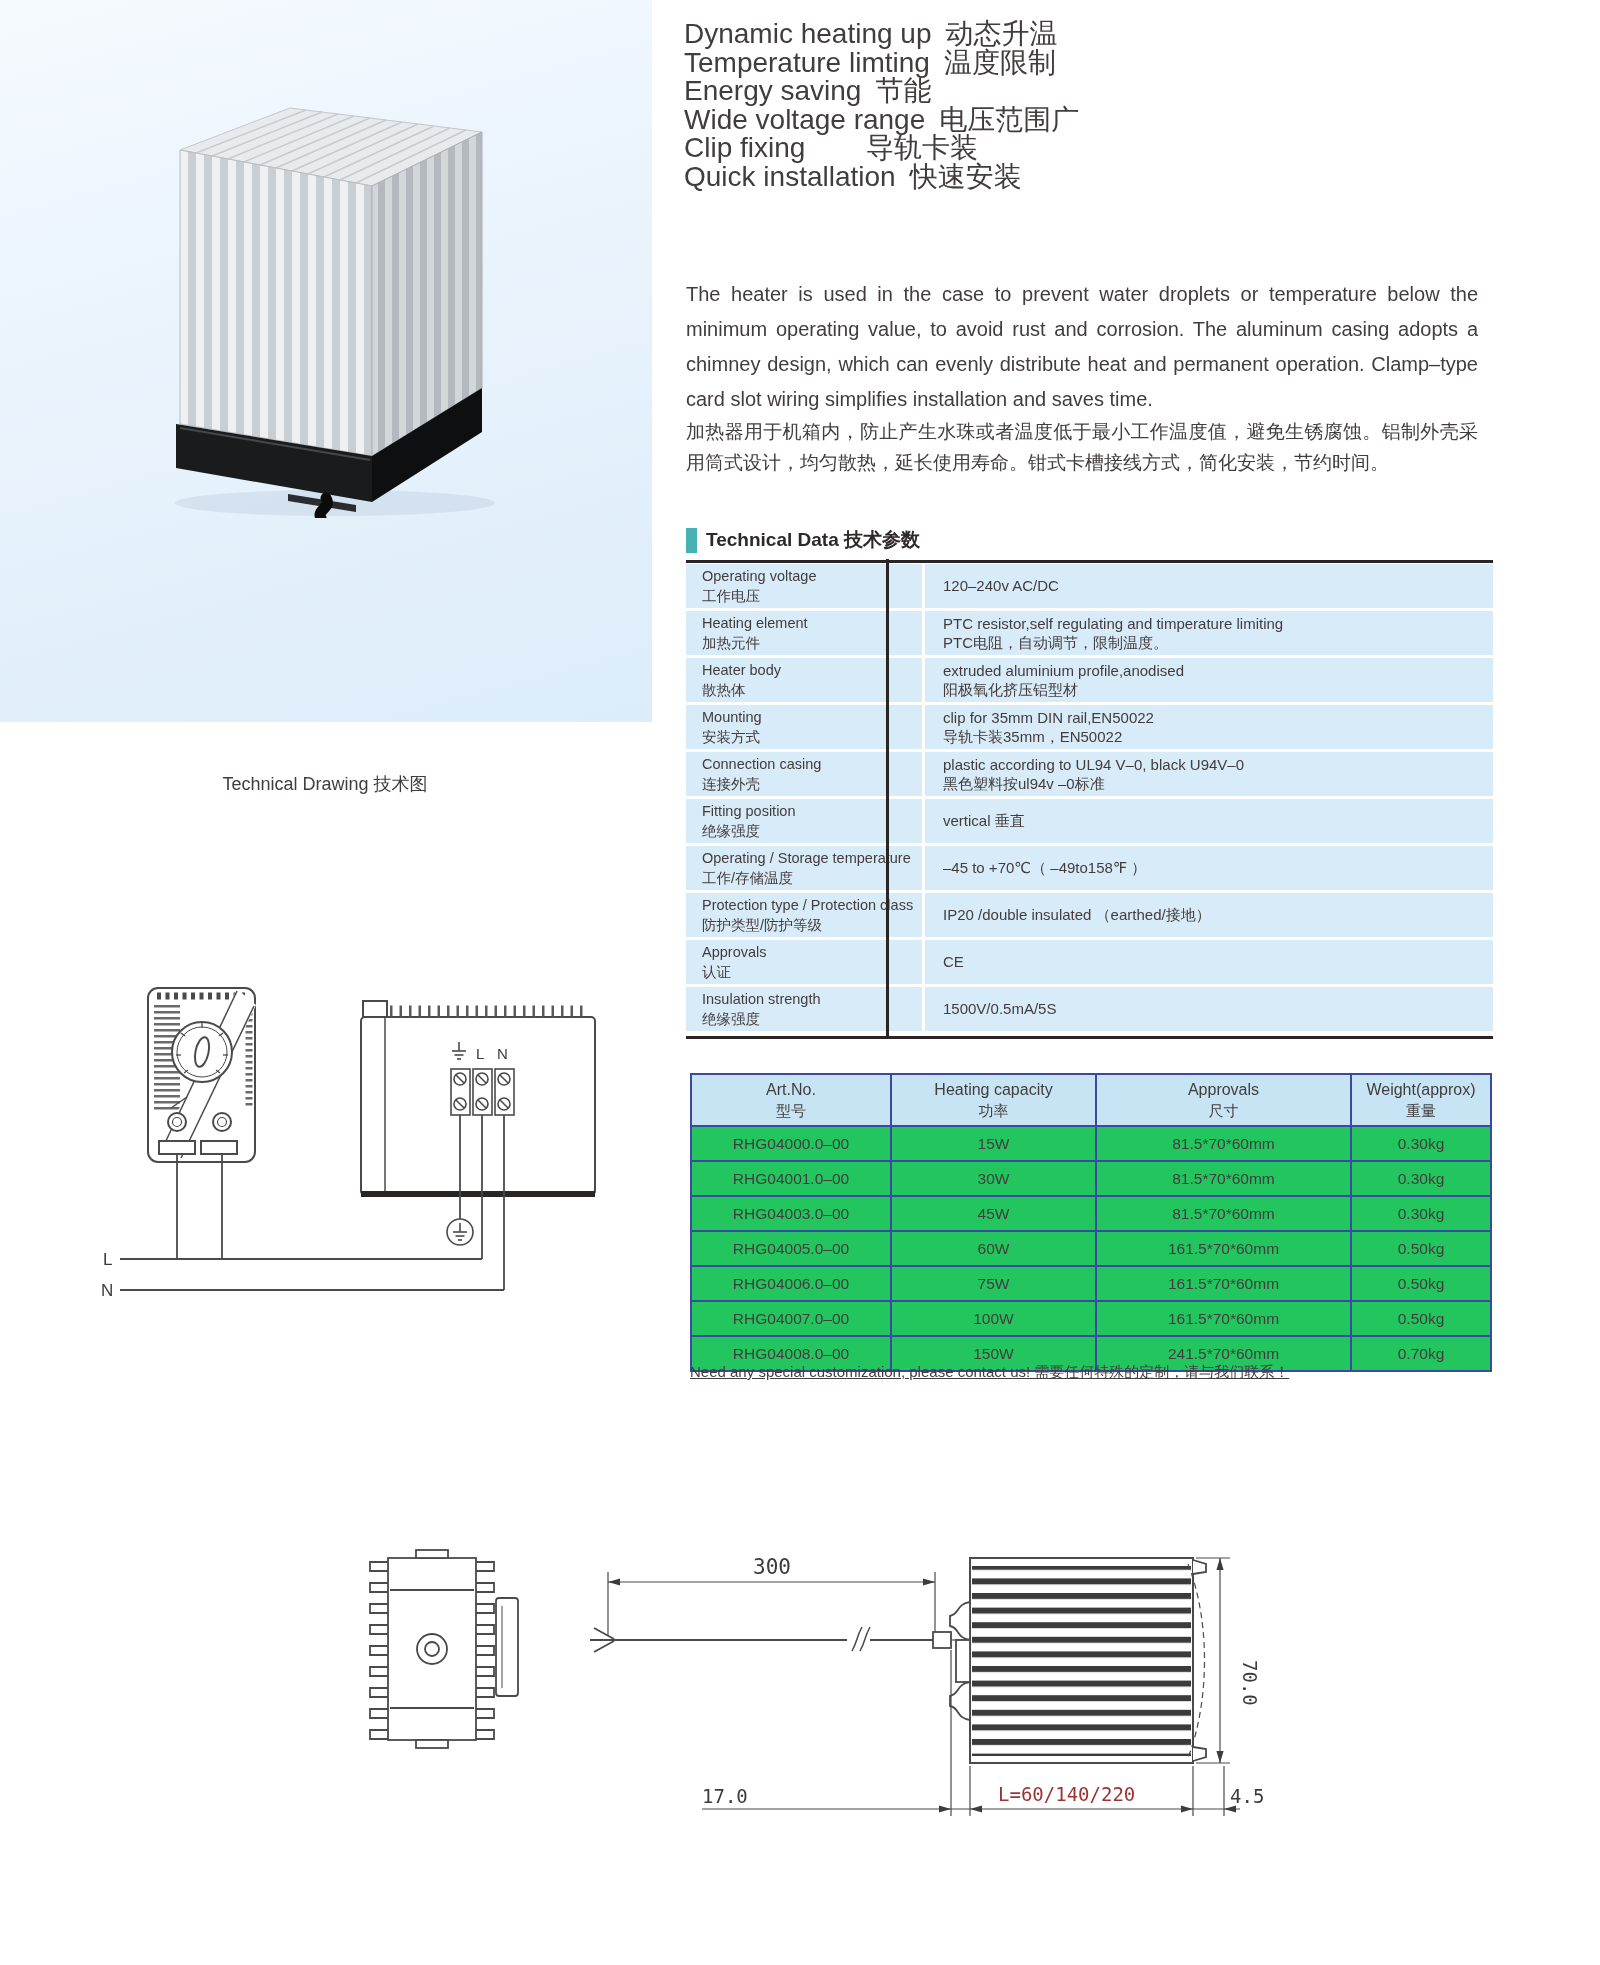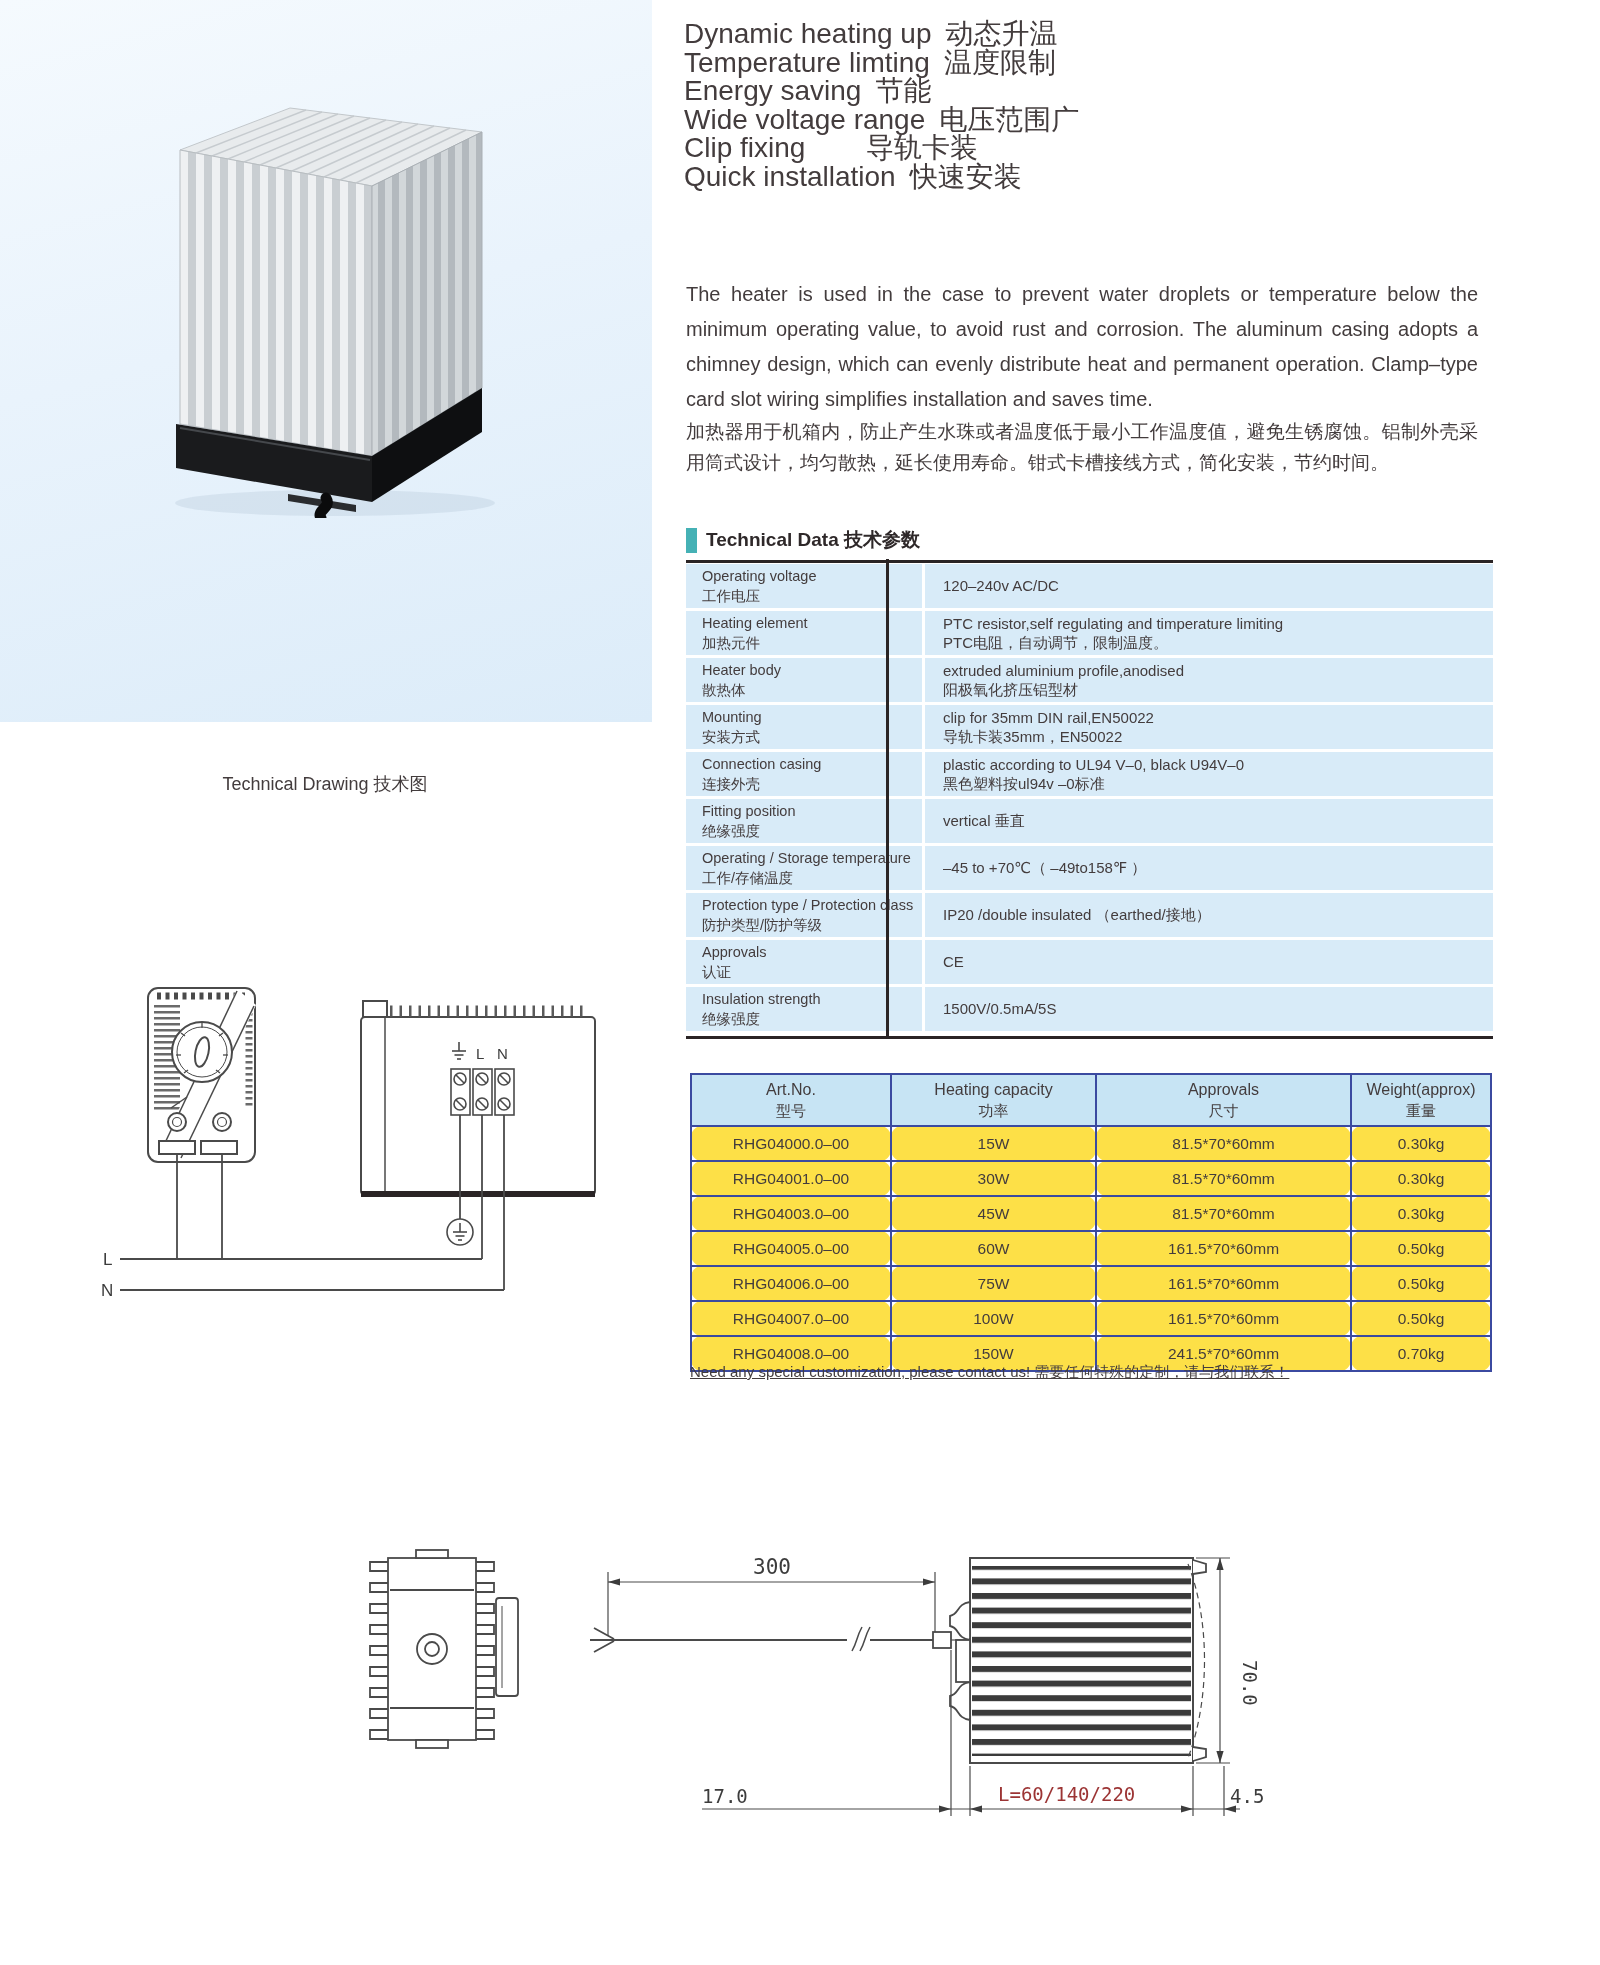--- a/index.html
+++ b/index.html
@@ -38,21 +38,21 @@
   .tech-cell-value{flex:1;background:#d8ebf8;margin-left:3px;box-sizing:border-box;padding-left:18px;
     display:flex;flex-direction:column;justify-content:center;font-size:15px;line-height:19.5px;white-space:nowrap;}
   .tech-table::before{content:'';position:absolute;left:200px;top:-5px;width:2.5px;height:calc(100% + 5px);background:#2a2425;}
   .tech-table::after{content:'';position:absolute;left:0;bottom:-3px;width:100%;height:3px;background:#2a2425;}
 
   table.products{left:690px;top:1073px;width:800px;border-collapse:collapse;position:absolute;
     border:2.5px solid #3b4aa0;table-layout:fixed;}
   table.products th,table.products td{border:2px solid #3b4aa0;text-align:center;vertical-align:middle;color:#433c3d;}
   table.products th{background:#c7e4f4;height:48px;font-weight:normal;font-size:16px;line-height:21px;}
   table.products th .zh{font-size:15px;}
-  table.products td{height:31px;font-size:15.5px;background:#fde047;border-radius:11px;}
+  table.products td{height:31px;font-size:15.5px;background:#22c55e;}
 
   .note{left:690px;top:1363px;width:800px;font-size:15px;color:#433c3d;text-decoration:underline;}
 
   .bottom-svg{left:350px;top:1520px;}
 
   svg text.dim{font-family:"DejaVu Sans Mono","Liberation Mono",monospace;fill:#3c3c3c;}
   svg text.lbl{font-family:"Liberation Sans","DejaVu Sans",sans-serif;fill:#3c3c3c;}
 </style>
 </head>
 <body>

